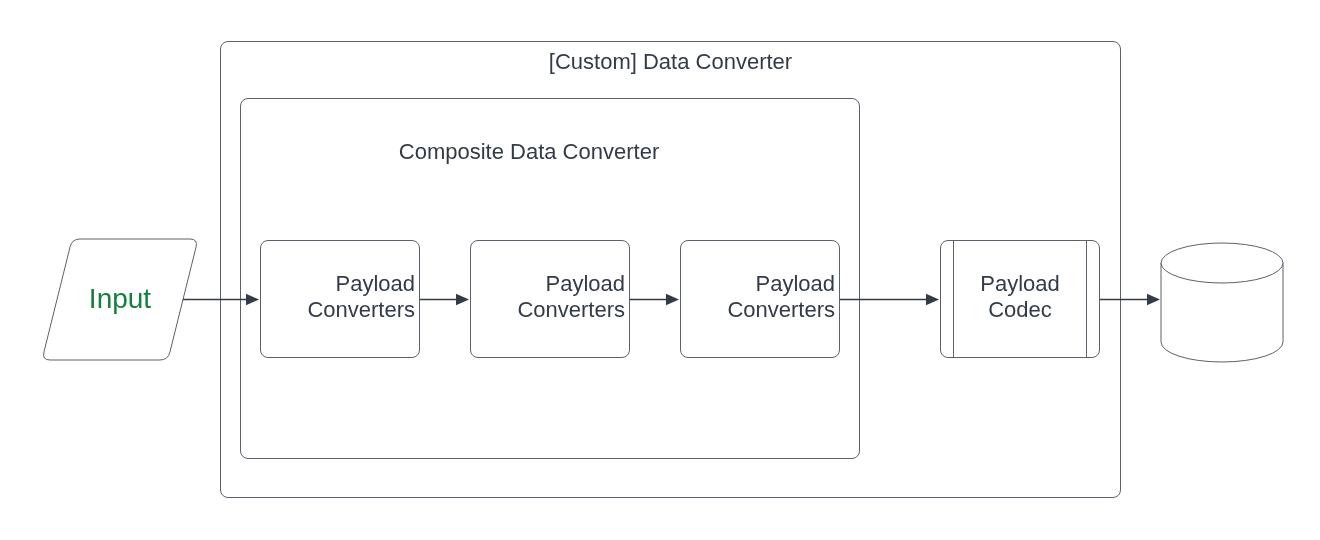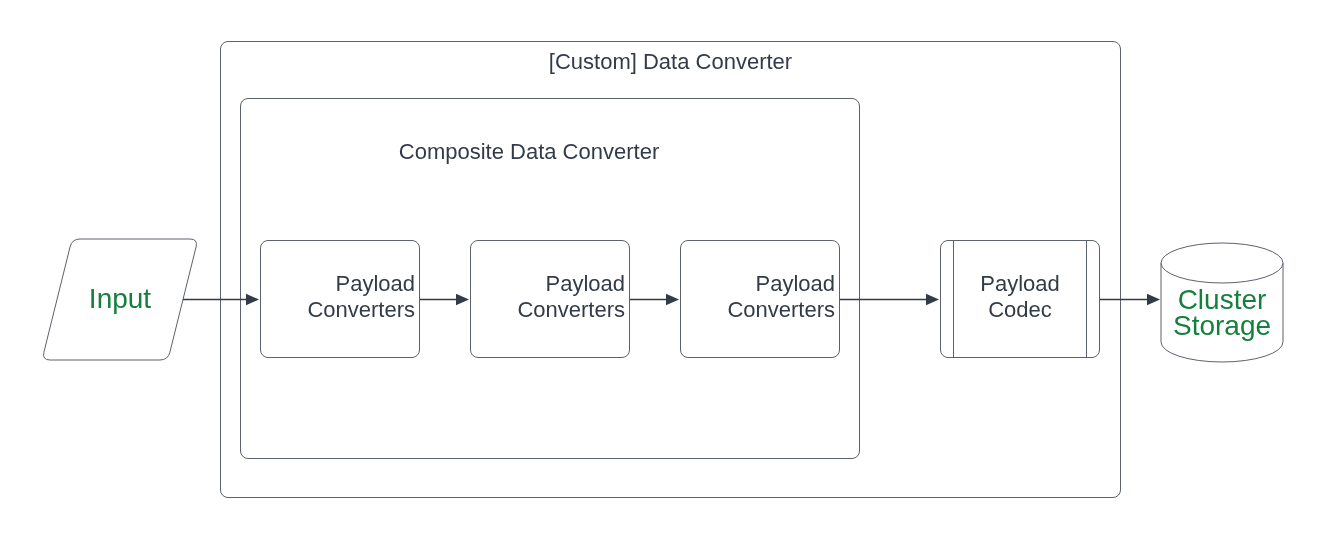--- a/index.html
+++ b/index.html
@@ -105,21 +105,20 @@
 
   <div class="pbox" style="left:940px; top:240px;">
     <div class="codec-rails"></div>
     <span class="codec-label">Payload Codec</span>
   </div>
 
   <svg style="left:1152px; top:238px;" width="140" height="130" viewBox="0 0 140 130">
     <path class="shape-stroke" d="M 9 25 L 9 104 A 61 20 0 0 0 131 104 L 131 25 Z"></path>
     <ellipse class="shape-stroke" cx="70" cy="25" rx="61" ry="20"></ellipse>
   </svg>
-  <div class="shape-label" style="left:1161px; top:265px; width:122px; height:95px;">Cluster Storage</div>
 
   <svg id="arrow-layer" width="1320" height="540" viewBox="0 0 1320 540">
     <g>
       <line class="arrow-line" x1="183" y1="299.5" x2="246.5" y2="299.5"></line>
       <polygon class="arrow-head" points="246,293.8 259,299.5 246,305.2"></polygon>
     </g>
     <g>
       <line class="arrow-line" x1="420" y1="299.5" x2="456.5" y2="299.5"></line>
       <polygon class="arrow-head" points="456,293.8 469,299.5 456,305.2"></polygon>
     </g>

